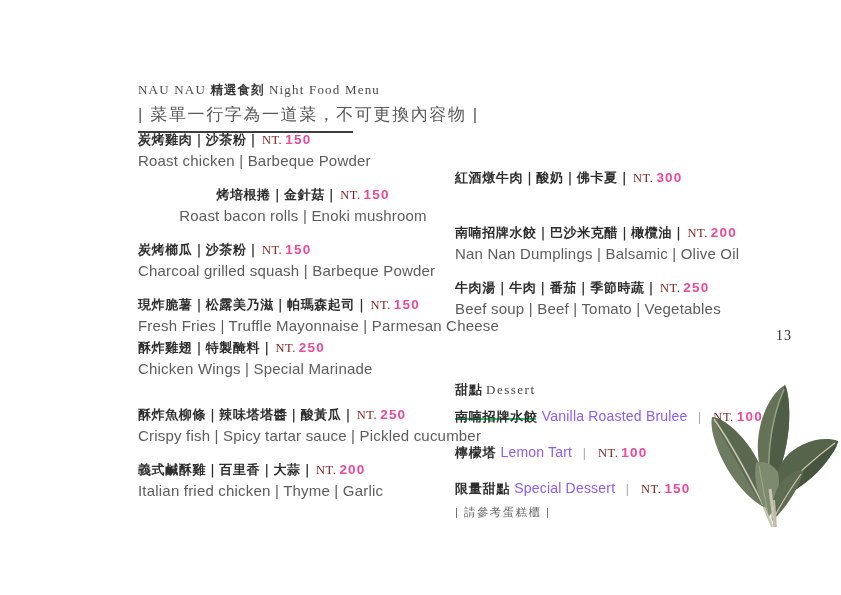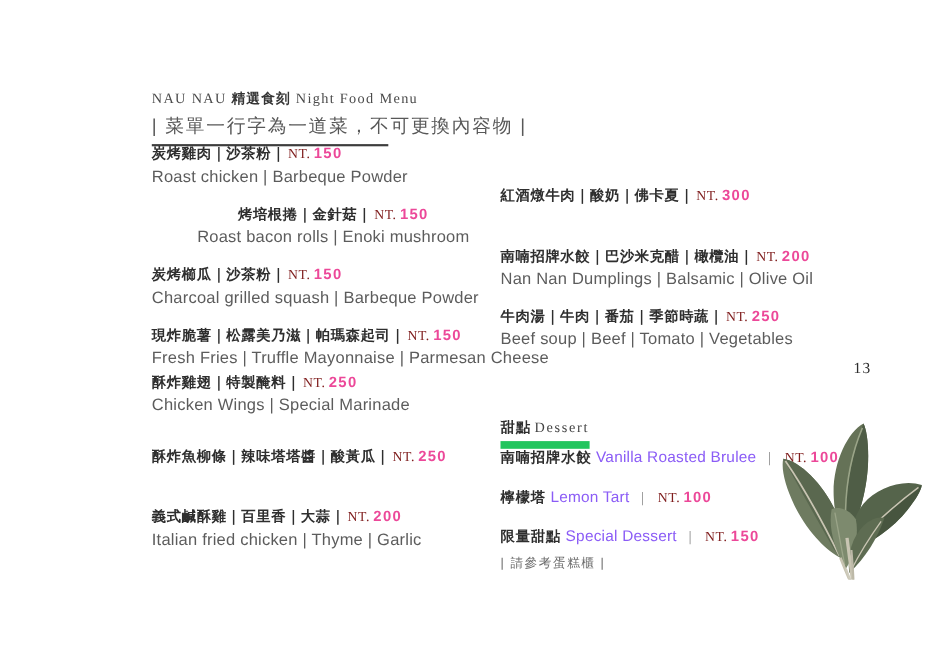--- a/index.html
+++ b/index.html
@@ -34,21 +34,21 @@
     font-size:12.5px;letter-spacing:0.5px;margin:0 3px 0 2px;
   }
   .price{font-size:13.5px;font-weight:bold;color:#ec4899;letter-spacing:1.2px;}
   .item-desc{
     margin-top:6px;font-size:15px;color:#5c5c5c;letter-spacing:0.2px;
     line-height:13px;white-space:nowrap;
   }
   
   .dessert-hdr{
     position:absolute;left:455px;top:380px;
-    border-bottom:7px solid #22c55e;padding-bottom:3px;white-space:nowrap;
+    border-bottom:2px solid #22c55e;padding-bottom:19px;white-space:nowrap;
   }
   .dessert-hdr .dh-cjk{font-size:13px;font-weight:bold;color:#2e2e2e;letter-spacing:1px;}
   .dessert-hdr .dh-en{
     font-family:"Liberation Serif", serif;font-size:13px;color:#444444;
     letter-spacing:1.5px;margin-left:3px;
   }
   .d-item{position:absolute;left:455px;white-space:nowrap;}
   .d-cjk{font-size:13px;font-weight:bold;color:#2e2e2e;letter-spacing:0.8px;}
   .d-en{font-size:14px;color:#8b5cf6;margin-left:4px;letter-spacing:0.2px;}
   .d-sep{font-size:12px;color:#8a8a8a;margin:0 6px;}
@@ -95,20 +95,21 @@
   <div class="item" style="left:138px;top:297px;">
     <div class="item-title"><span>現炸脆薯｜松露美乃滋｜帕瑪森起司｜</span><span class="currency">NT.</span><span class="price">150</span></div>
     <div class="item-desc">Fresh Fries  |  Truffle Mayonnaise  |  Parmesan Cheese</div>
   </div>
   <div class="item" style="left:138px;top:340px;">
     <div class="item-title"><span>酥炸雞翅｜特製醃料｜</span><span class="currency">NT.</span><span class="price">250</span></div>
     <div class="item-desc">Chicken Wings  |  Special Marinade</div>
   </div>
   <div class="item" style="left:138px;top:407px;">
     <div class="item-title"><span>酥炸魚柳條｜辣味塔塔醬｜酸黃瓜｜</span><span class="currency">NT.</span><span class="price">250</span></div>
+    <div class="item-desc">Crispy fish | Spicy tartar sauce | Pickled cucumber</div>
   </div>
   <div class="item" style="left:138px;top:462px;">
     <div class="item-title"><span>義式鹹酥雞｜百里香｜大蒜｜</span><span class="currency">NT.</span><span class="price">200</span></div>
     <div class="item-desc">Italian fried chicken | Thyme | Garlic</div>
   </div>
 
   <div class="item" style="left:455px;top:170px;">
     <div class="item-title"><span>紅酒燉牛肉｜酸奶｜佛卡夏｜</span><span class="currency">NT.</span><span class="price">300</span></div>
   </div>
   <div class="item" style="left:455px;top:225px;">

